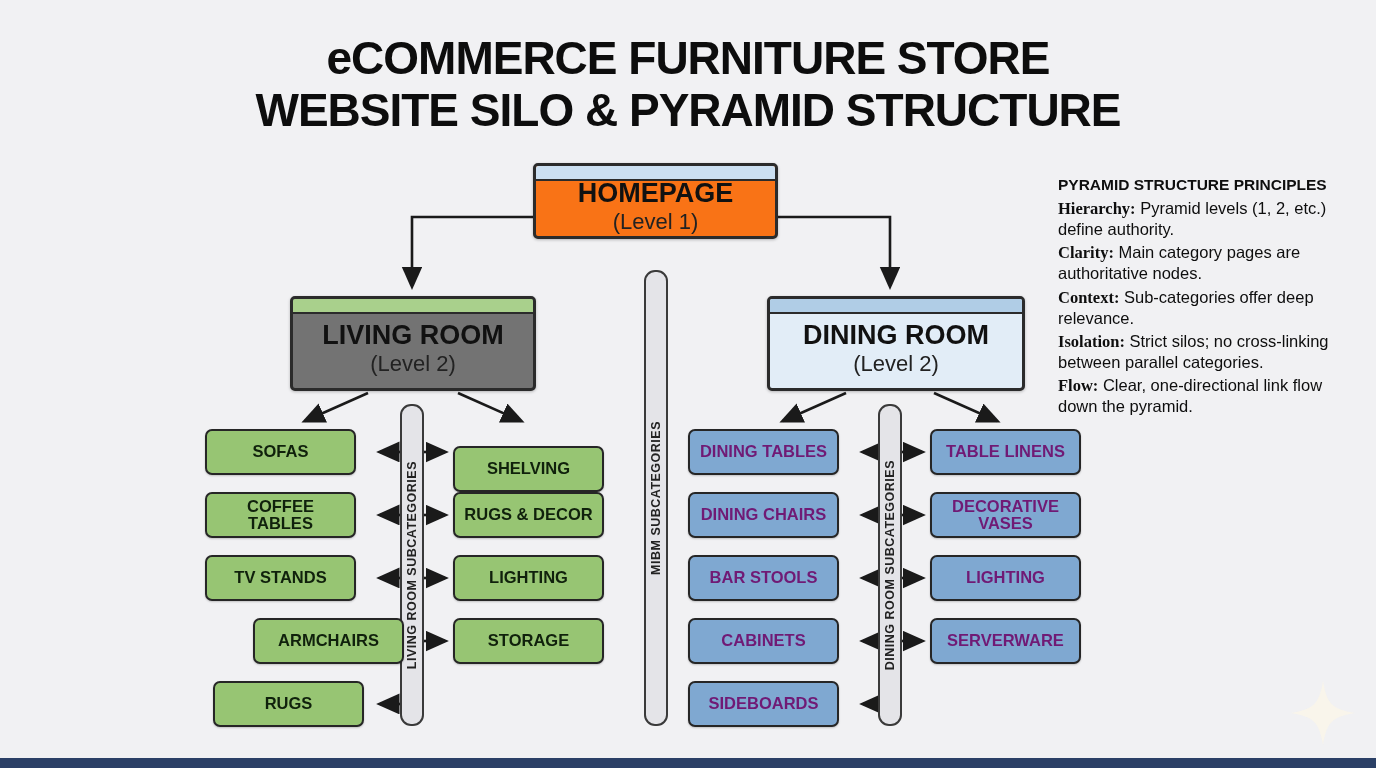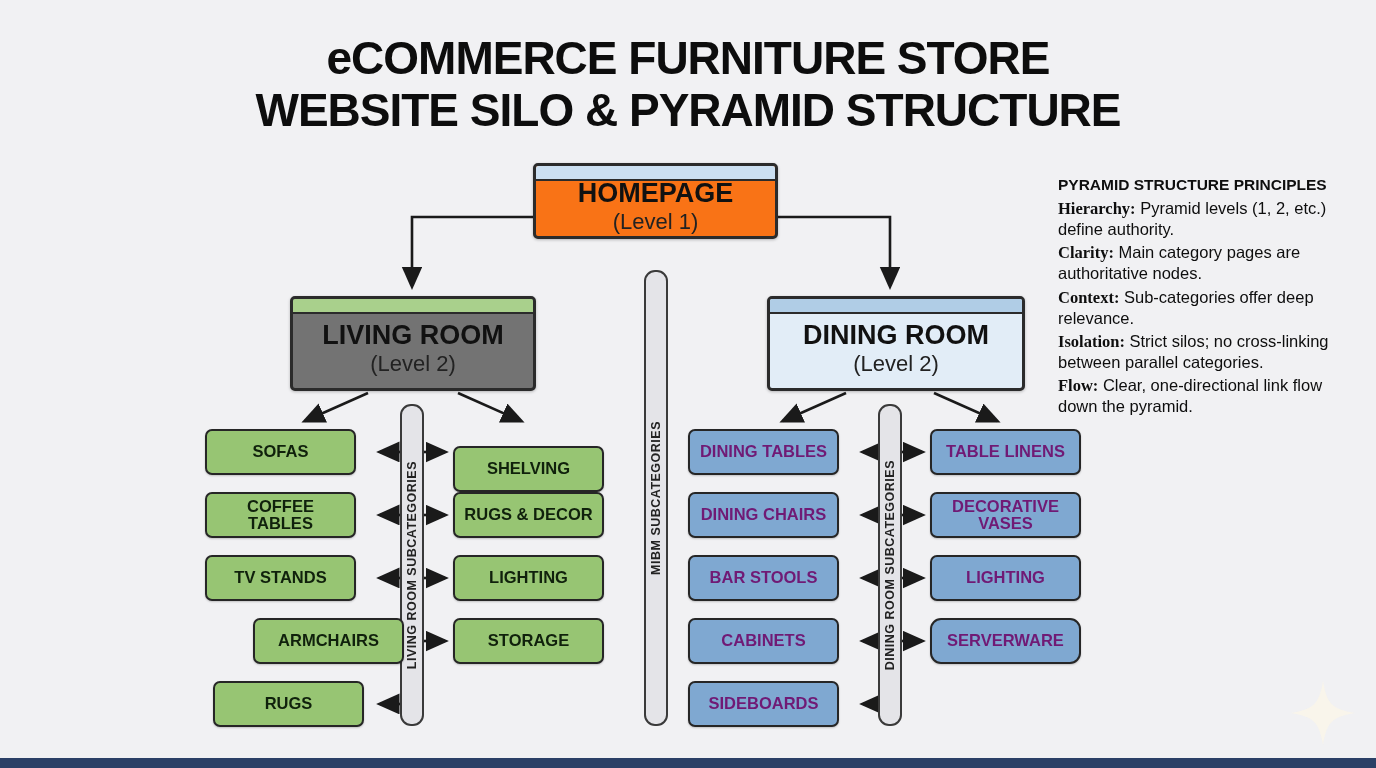--- a/index.html
+++ b/index.html
@@ -152,21 +152,21 @@
 
   <div class="sub blue" style="left:688px; top:429px;">DINING TABLES</div>
   <div class="sub blue" style="left:688px; top:492px;">DINING CHAIRS</div>
   <div class="sub blue" style="left:688px; top:555px;">BAR STOOLS</div>
   <div class="sub blue" style="left:688px; top:618px;">CABINETS</div>
   <div class="sub blue" style="left:688px; top:681px;">SIDEBOARDS</div>
 
   <div class="sub blue" style="left:930px; top:492px;">DECORATIVE VASES</div>
   <div class="sub blue" style="left:930px; top:429px;">TABLE LINENS</div>
   <div class="sub blue" style="left:930px; top:555px;">LIGHTING</div>
-  <div class="sub blue" style="left:930px; top:618px;border-radius:11px;">SERVERWARE</div>
+  <div class="sub blue" style="left:930px; top:618px;">SERVERWARE</div>
 
   <div class="principles">
     <div class="ph">PYRAMID STRUCTURE PRINCIPLES</div>
     <div class="principle"><b>Hierarchy:</b><span> Pyramid levels (1, 2, etc.) define authority.</span></div>
     <div class="principle"><b>Clarity:</b><span> Main category pages are authoritative nodes.</span></div>
     <div class="principle"><b>Context:</b><span> Sub-categories offer deep relevance.</span></div>
     <div class="principle"><b>Isolation:</b><span> Strict silos; no cross-linking between parallel categories.</span></div>
     <div class="principle"><b>Flow:</b><span> Clear, one-directional link flow down the pyramid.</span></div>
   </div>
 

